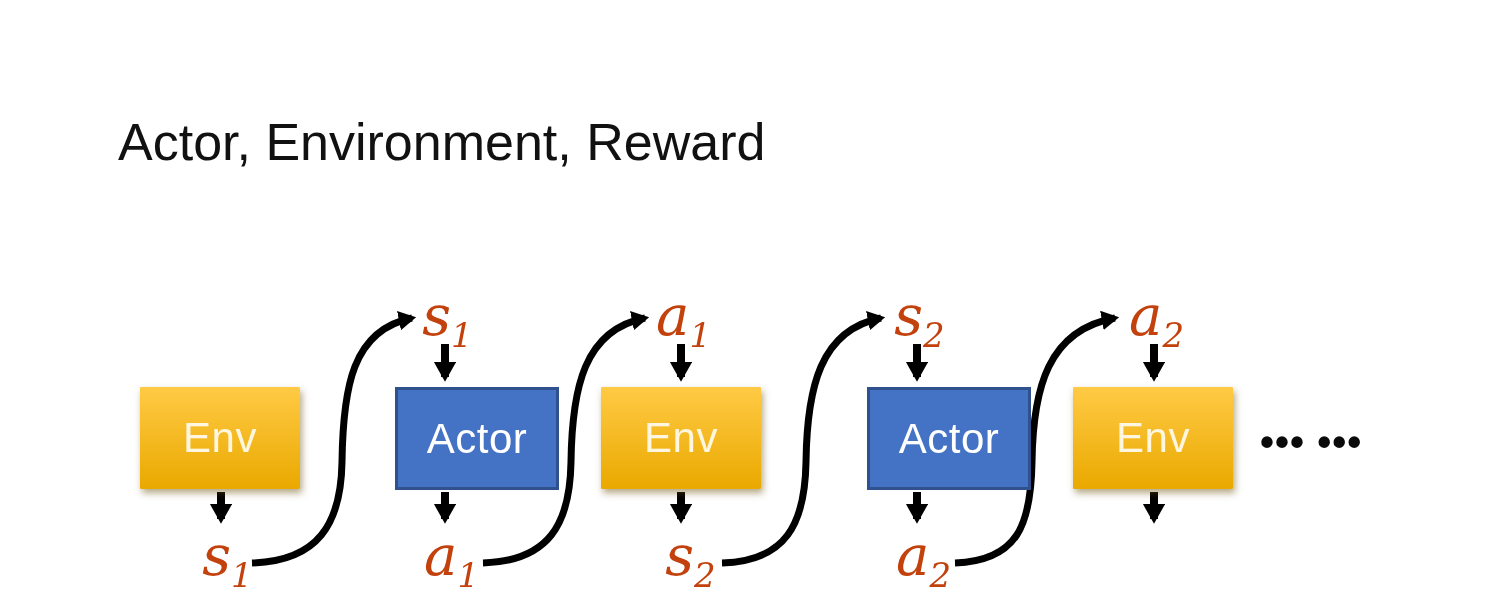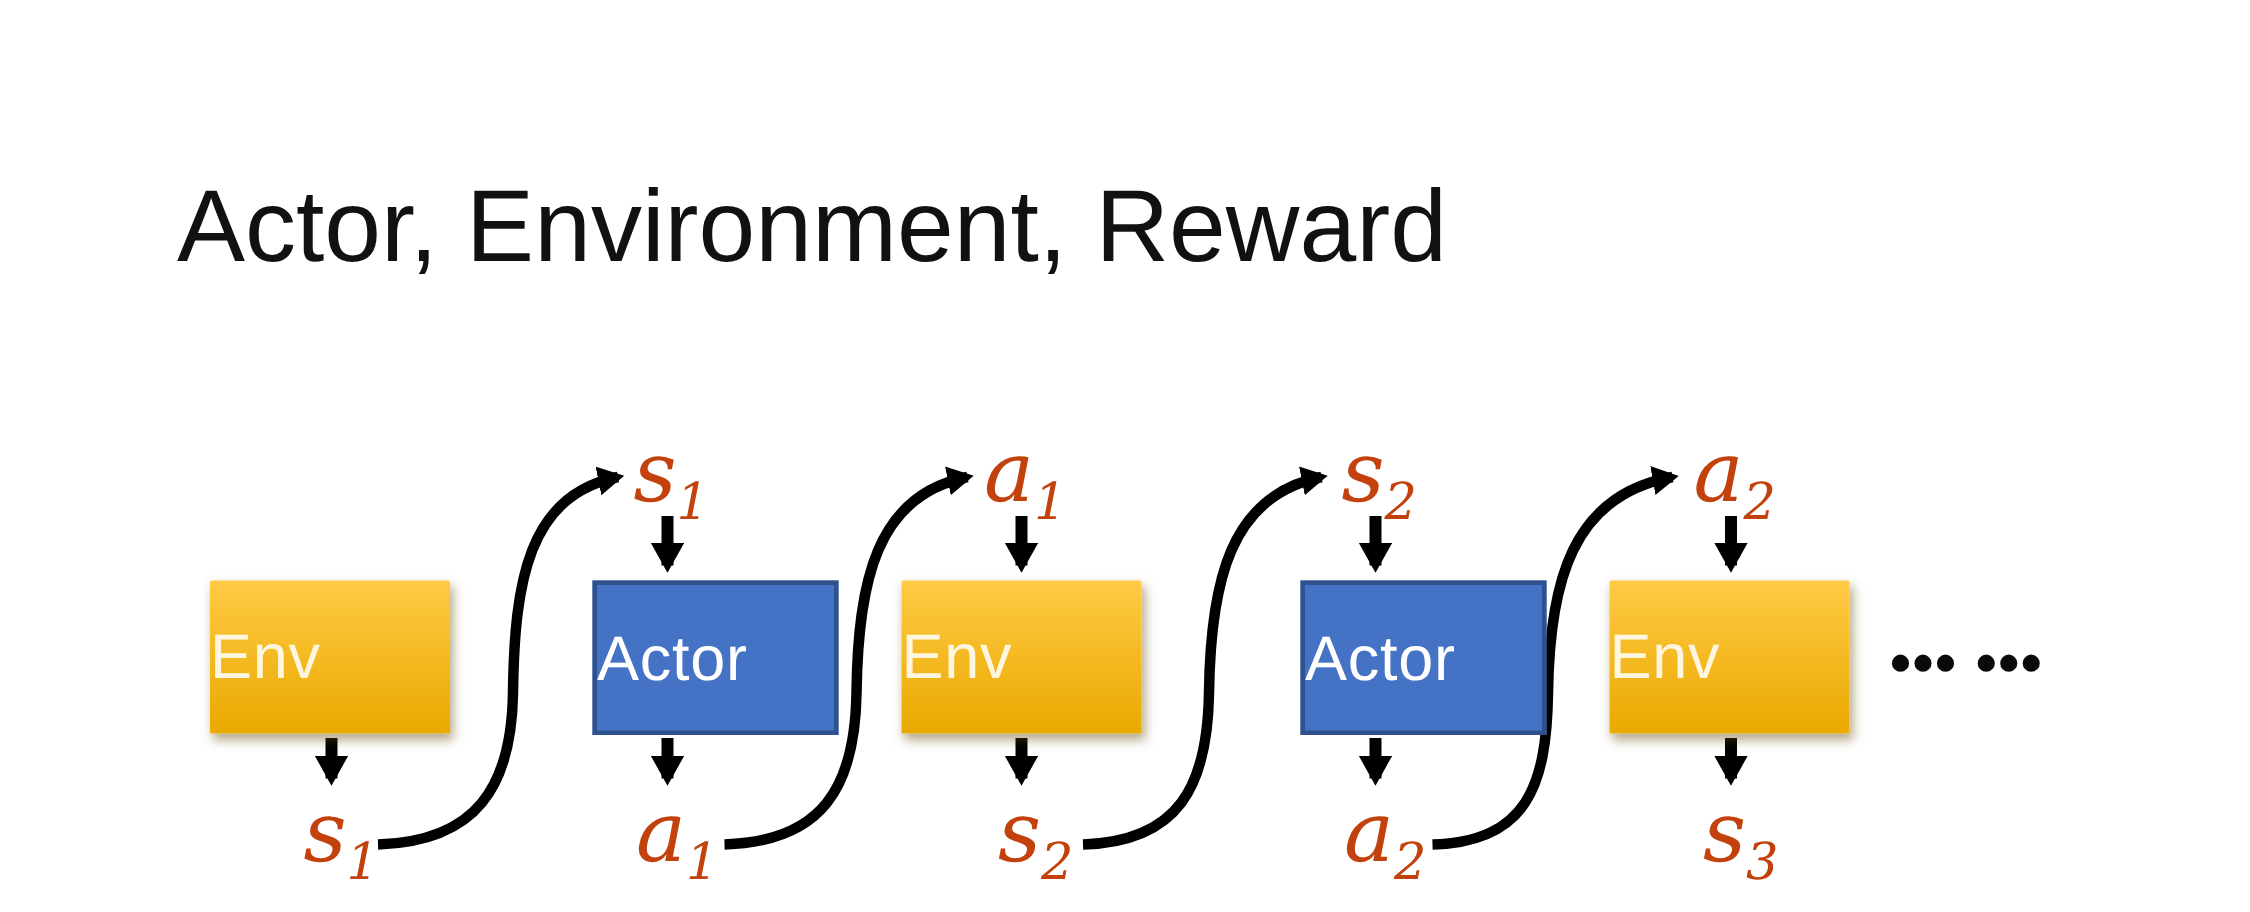--- a/index.html
+++ b/index.html
@@ -12,40 +12,41 @@
     width: 1500px;
     height: 608px;
     background: #ffffff;
     overflow: hidden;
     font-family: "Liberation Sans", sans-serif;
   }
   .title {
     position: absolute;
     left: 118px;
     top: 112px;
-    font-size: 68px;
+    font-size: 52px;
     font-weight: 300;
     letter-spacing: 0px;
     color: #111111;
     white-space: nowrap;
   }
   .arrow-layer {
     position: absolute;
     left: 0; top: 0;
     width: 1500px;
     height: 608px;
     pointer-events: none;
   }
   .box {
     position: absolute;
     top: 387px;
     width: 160px;
     height: 102px;
     display: flex;
     align-items: center;
+    justify-content: center;
     font-size: 42px;
     letter-spacing: 0.5px;
     box-sizing: border-box;
   }
   .box.env {
     background: linear-gradient(180deg, var(--env-top, #FFCA45) 0%, var(--env-bottom, #EAA900) 100%);
     color: var(--env-text, #FFF6DF);
     box-shadow: 2px 4px 7px rgba(105, 80, 10, 0.5);
     border-radius: 1px;
   }
@@ -138,17 +139,16 @@
 
   <div class="math-label top" style="left:387px;"><span>s</span><span class="sub">1</span></div>
   <div class="math-label top" style="left:623px;"><span>a</span><span class="sub">1</span></div>
   <div class="math-label top" style="left:859px;"><span>s</span><span class="sub">2</span></div>
   <div class="math-label top" style="left:1096px;"><span>a</span><span class="sub">2</span></div>
 
   <div class="math-label bottom" style="left:167px;"><span>s</span><span class="sub">1</span></div>
   <div class="math-label bottom" style="left:391px;"><span>a</span><span class="sub">1</span></div>
   <div class="math-label bottom" style="left:630px;"><span>s</span><span class="sub">2</span></div>
   <div class="math-label bottom" style="left:863px;"><span>a</span><span class="sub">2</span></div>
-  <div class="math-label bottom" style="left:1100px;"><span>s</span><span class="sub">3</span></div>
 
   <div class="ellipsis">••• •••</div>
 
 </div>
 
 </body></html>

